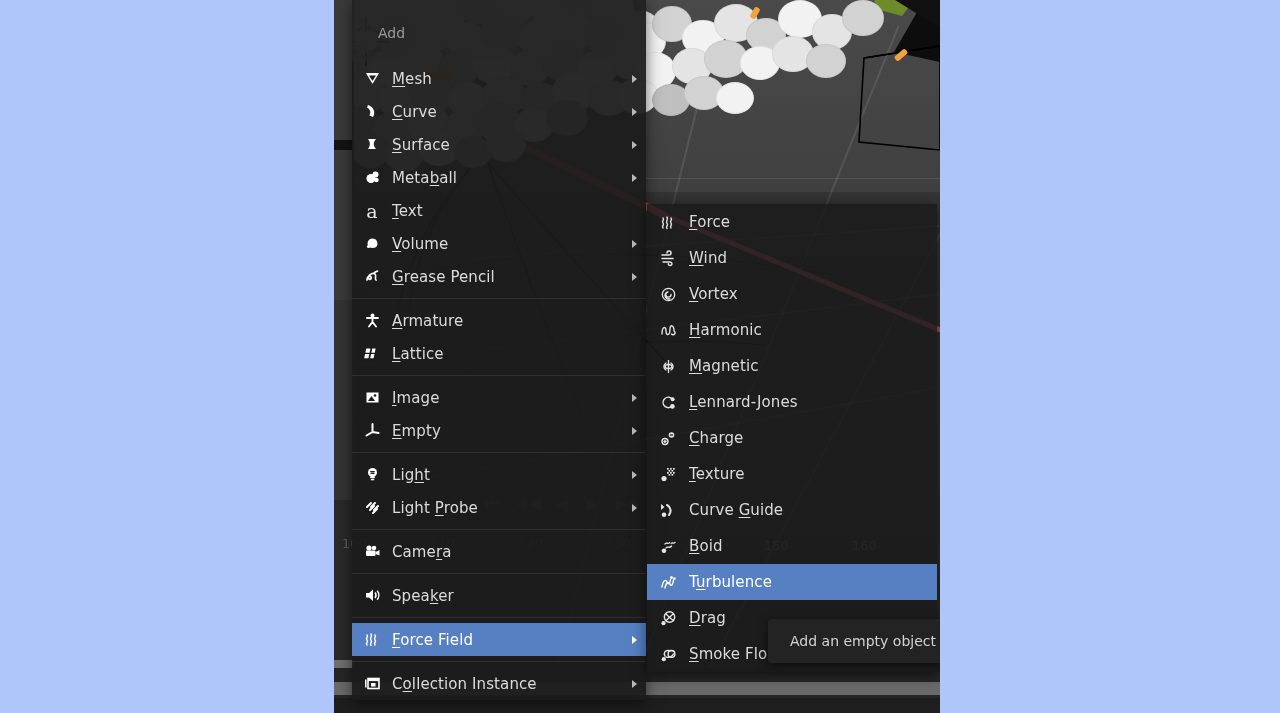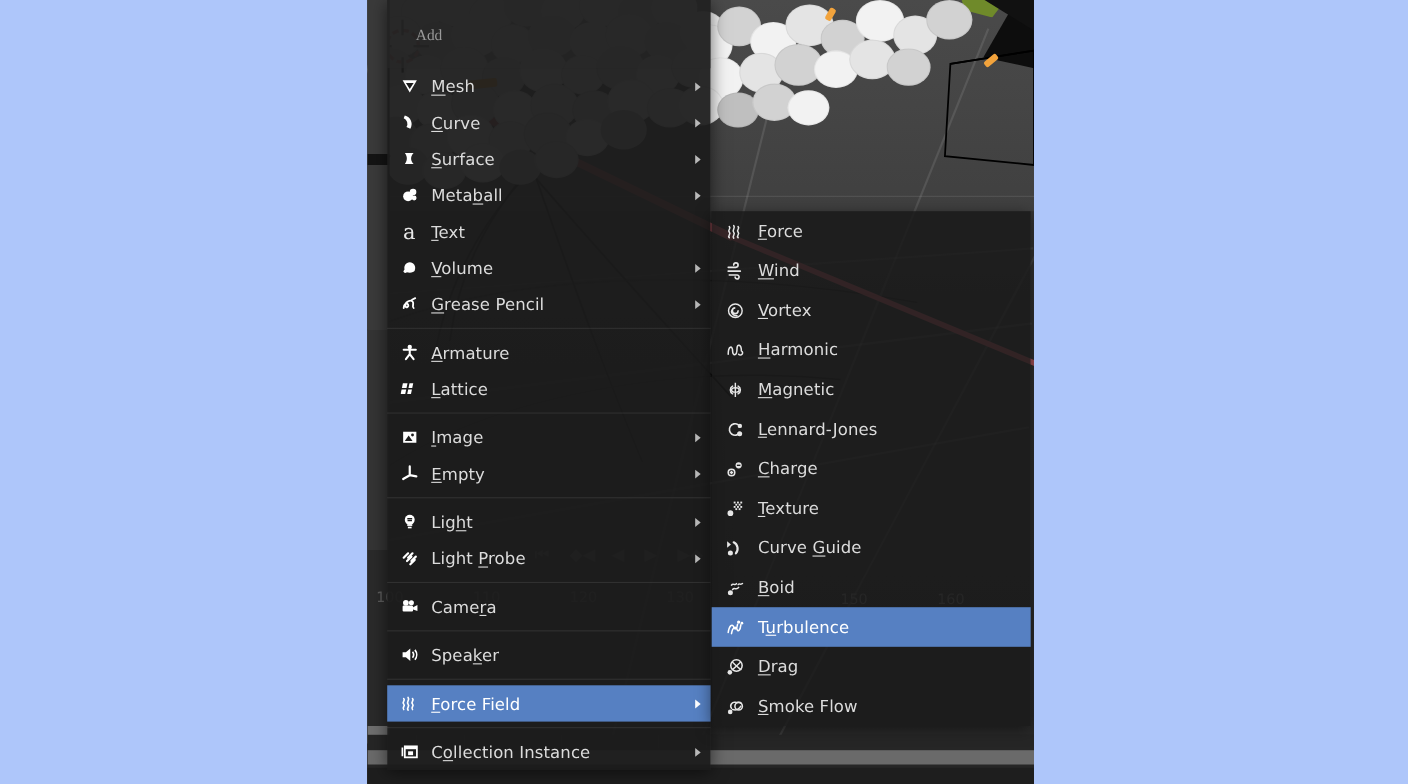--- a/index.html
+++ b/index.html
@@ -41,36 +41,36 @@
   .timeline{position:absolute;left:0;width:606px;background:#282828;}
   .tl-num{position:absolute;color:#5d5d5d;font-size:13px;}
   .tl-btn{position:absolute;color:#5a5a5a;font-size:15px;line-height:1;}
   .tl-tick{position:absolute;width:1px;background:#333;}
   .tl-bar{position:absolute;background:#6a6a6a;}
 
   
   .menu{position:absolute;background:rgba(28,28,28,.94);
     box-shadow:0 3px 14px rgba(0,0,0,.55);}
   #mainmenu{left:18px;top:0;width:294px;}
-  #mainmenu .hdr{height:62px;position:relative;background:rgba(40,40,40,.55);font-family:Liberation Serif, serif;}
+  #mainmenu .hdr{height:62px;position:relative;background:rgba(40,40,40,.55);}
   #mainmenu .hdr .t{position:absolute;left:26px;top:25px;color:#9a9a9a;font-size:14px;}
 
   .mi{position:relative;height:33px;display:flex;align-items:center;cursor:default;}
   .mi .ico{width:40px;min-width:40px;display:flex;align-items:center;justify-content:center;
     color:#e8e8e8;font-size:16px;}
   .mi .lbl{color:#dcdcdc;font-size:15px;letter-spacing:.1px;white-space:nowrap;}
   .mi .lbl u{text-decoration-thickness:1px;text-underline-offset:2px;}
   .mi .arw{position:absolute;right:9px;top:50%;transform:translateY(-50%);
     width:0;height:0;border-left:5px solid #b9b9b9;border-top:4px solid transparent;border-bottom:4px solid transparent;}
   .mi.sel{background:#5680c2;}
   .mi.sel .lbl,.mi.sel .ico{color:#ffffff;}
   .mi.sel .arw{border-left-color:#fff;}
   .sep{height:1px;background:rgba(255,255,255,.09);margin:5px 0;}
 
-  #submenu{left:313px;top:192px;width:290px;background:rgba(26,26,26,.82);}
+  #submenu{left:313px;top:204px;width:290px;background:rgba(26,26,26,.82);}
   #submenu .mi{height:36px;}
   #submenu .mi .ico{width:42px;min-width:42px;}
 
   
   .tooltip{position:absolute;left:434px;top:619px;width:190px;height:44px;
     background:#232323;border-radius:3px;box-shadow:0 2px 10px rgba(0,0,0,.6);
     display:flex;align-items:center;overflow:hidden;}
   .tooltip span{color:#d3d3d3;font-size:14px;padding-left:22px;white-space:nowrap;}
 
   svg{display:block;}
@@ -586,15 +586,18 @@
               <path d="M5 10 C3 7 5.5 4 8.5 4.5 C11 5 12.5 3.5 14 5.5" fill="none" stroke="#e6e6e6" stroke-width="1.4" stroke-linecap="round"></path>
               <path d="M6 11 C9 12 12 10.5 13.5 8" fill="none" stroke="#e6e6e6" stroke-width="1.4" stroke-linecap="round"></path>
               <circle cx="11.5" cy="8" r="3.4" fill="none" stroke="#e6e6e6" stroke-width="1.4"></circle>
               <circle cx="3.8" cy="13.2" r="2.1" fill="#e6e6e6"></circle>
             </svg>
           </span>
         <span class="lbl"><u>S</u>moke Flow</span>
       </div>
     </div>
 
+    <div class="tooltip">
+      <span>Add an empty object</span>
+    </div>
 
   </div>
 </div>
 
 </body></html>

